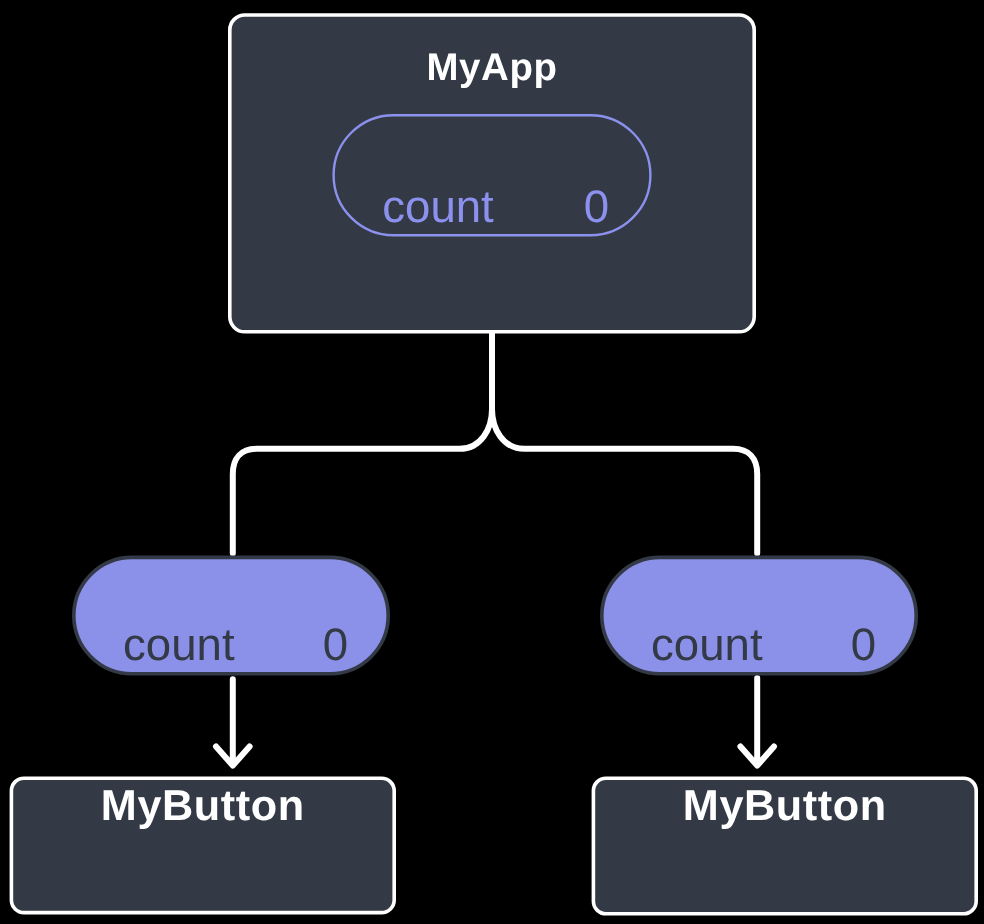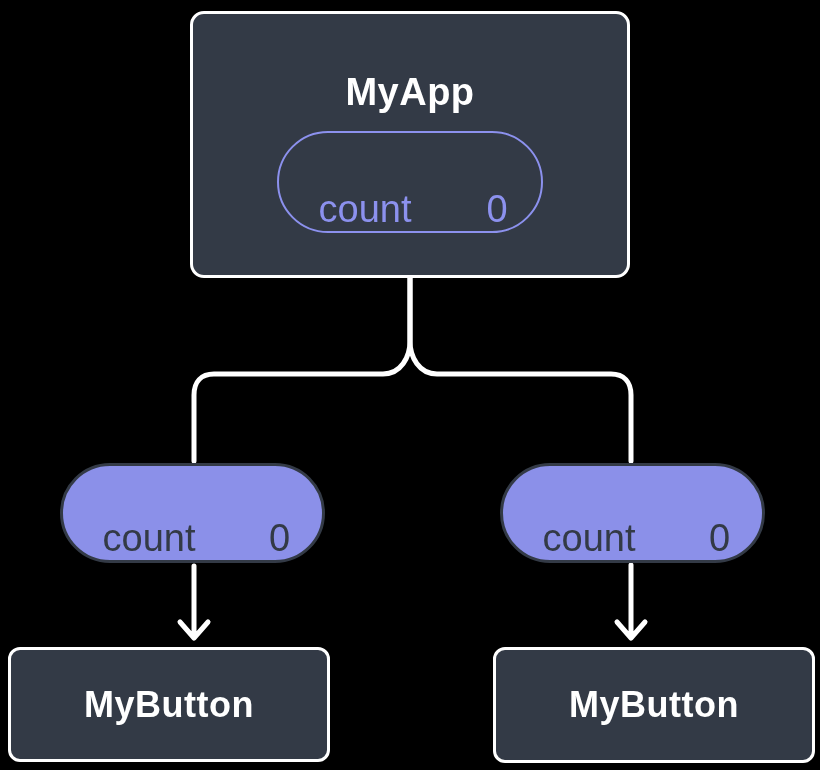--- a/index.html
+++ b/index.html
@@ -38,24 +38,24 @@
   }
   .root-node {
     left: 190px; top: 11px;
     width: 440px; height: 267px;
     display: flex;
     flex-direction: column;
     align-items: center;
   }
   .node-title {
     color: #FFFFFF;
-    font-size: 38px;
+    font-size: 32px;
     font-weight: 600;
     letter-spacing: 0.5px;
-    margin-top: 56px;
+    margin-top: 20px;
     line-height: 44px;
   }
   .pill {
     box-sizing: border-box;
     display: flex;
     align-items: flex-end;
     z-index: 1;
   }
   .pill .cell-name {
     flex: 0 0 172px;
@@ -91,21 +91,21 @@
     color: #333A46;
   }
   .pill-filled .divider {
     width: 0;
     border-left: 2.5px solid #333A46;
   }
   .pill-left  { left: 60px;  top: 463px; }
   .pill-right { left: 500px; top: 463px; }
   .leaf-node {
     display: flex;
-    align-items: center;
+    align-items: flex-start;
     justify-content: center;
     border-radius: 12px;
   }
   .leaf-left  { left: 8px;   top: 647px; width: 322px; height: 115px; }
   .leaf-right { left: 493px; top: 647px; width: 322px; height: 116px; }
   .leaf-label {
     color: #FFFFFF;
     font-size: 36px;
     font-weight: 600;
     letter-spacing: 0.5px;

